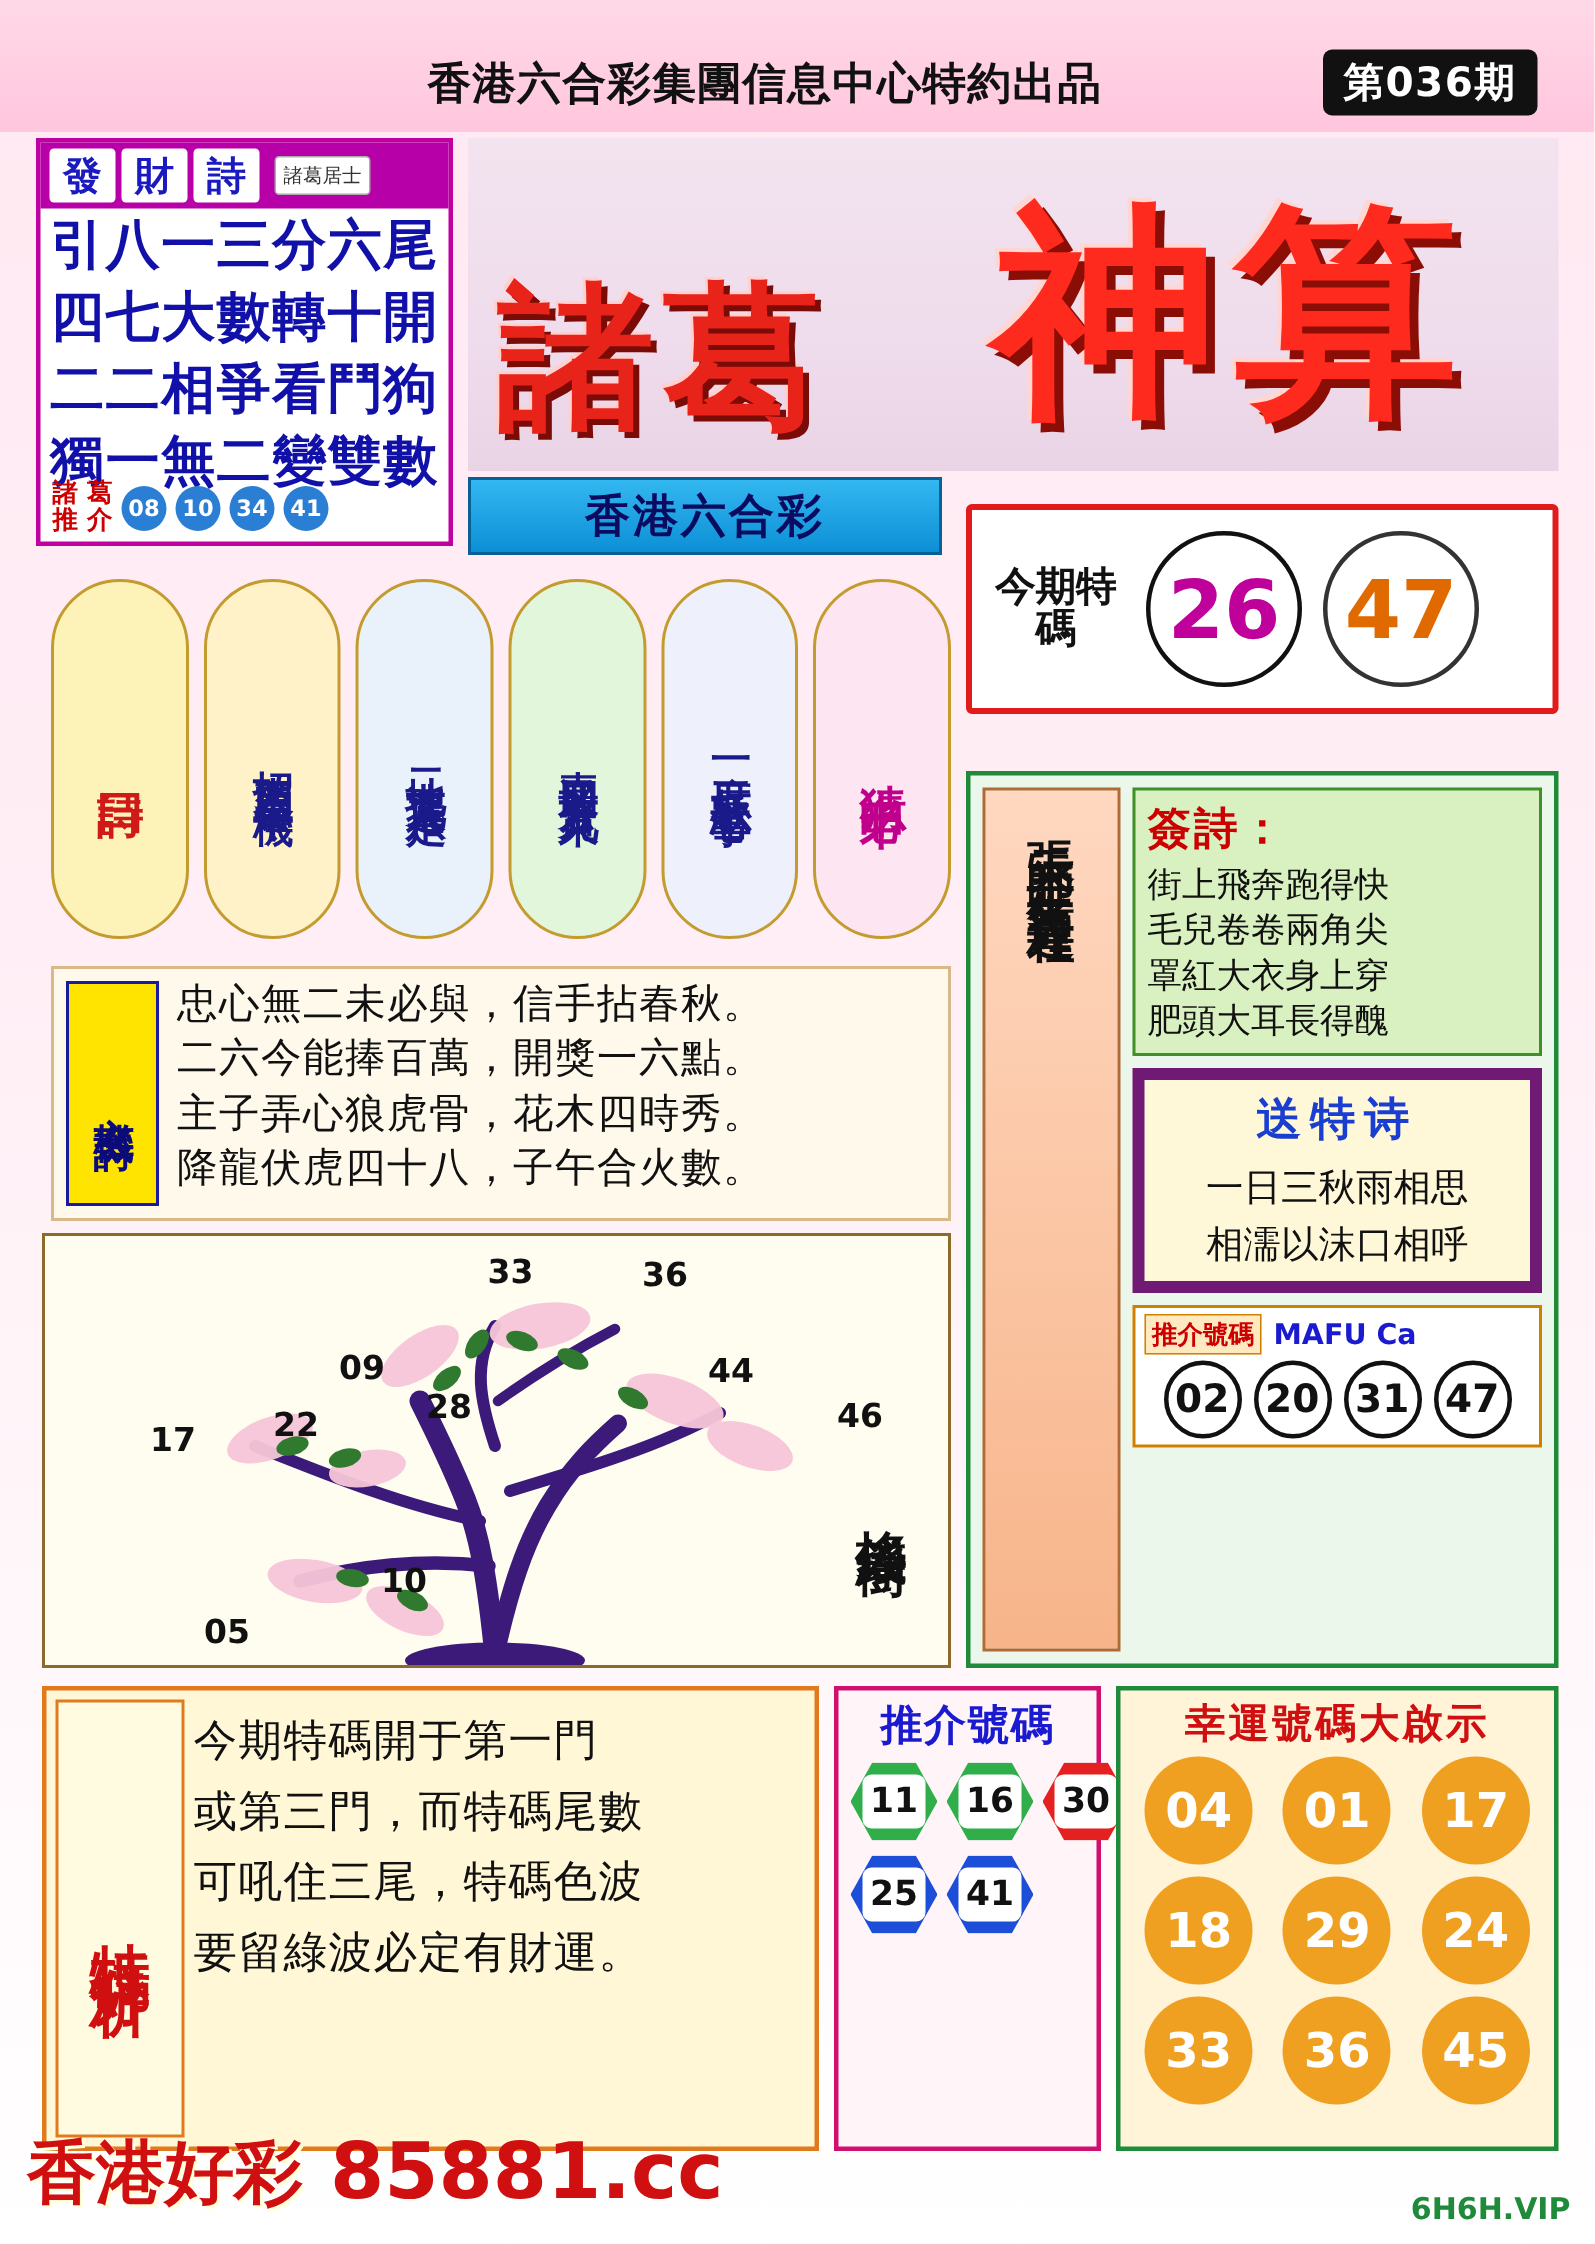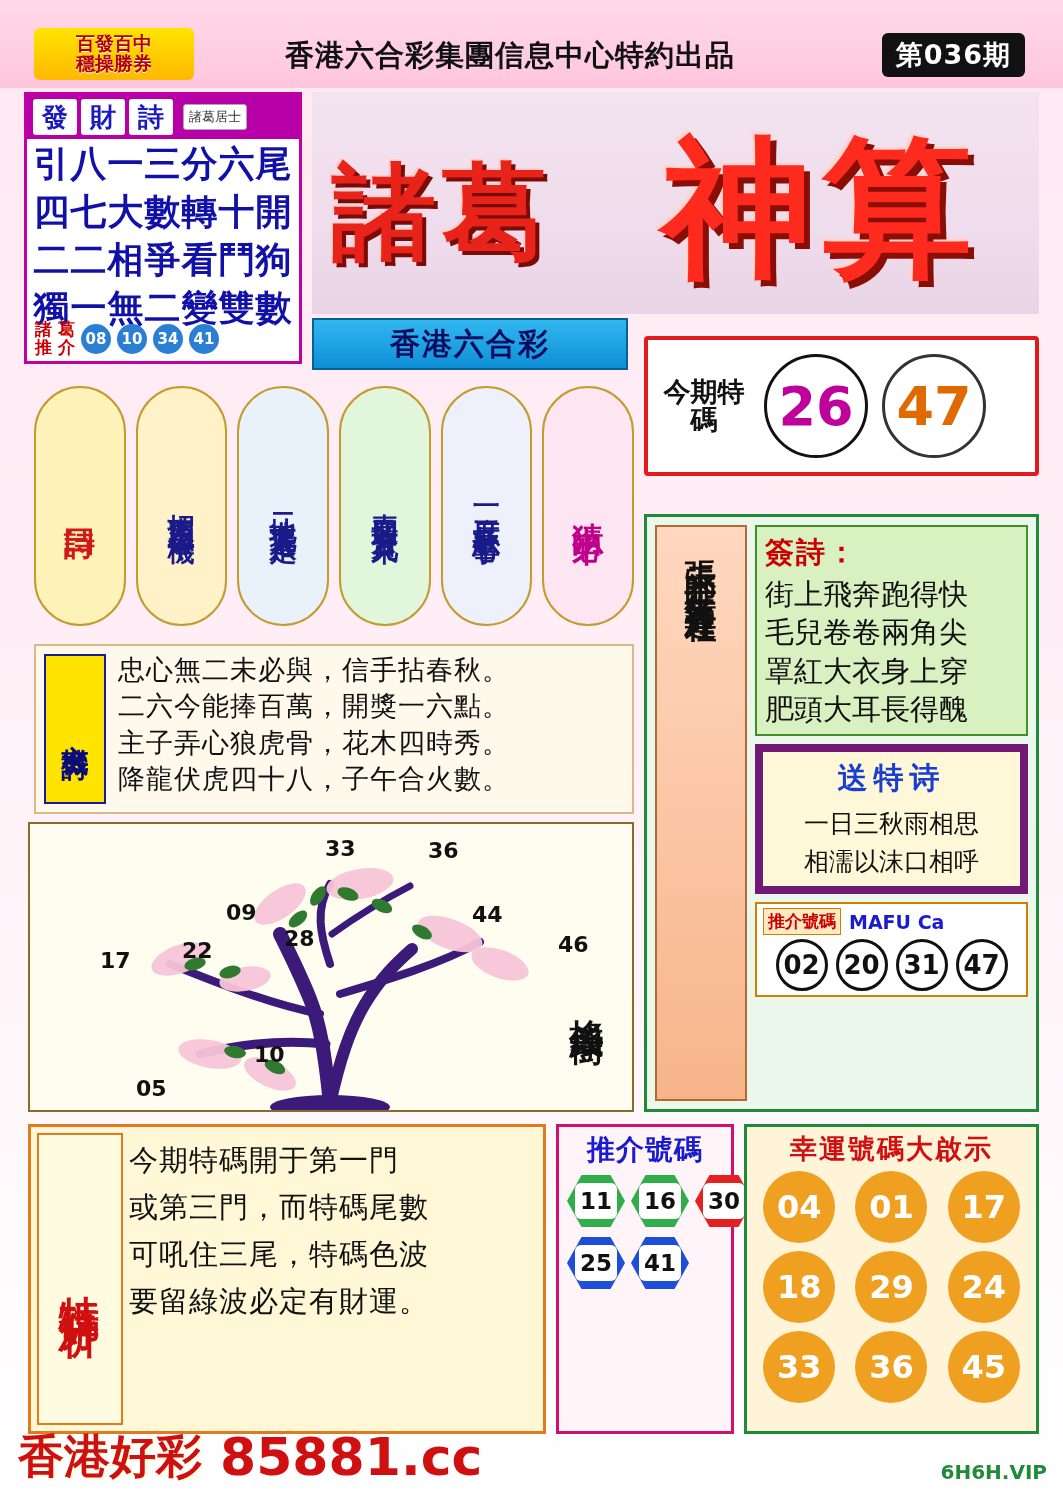--- a/index.html
+++ b/index.html
@@ -76,21 +76,21 @@
   .bigtitle {
     position:absolute; left:312px; top:92px; width:727px; height:222px;
     background:linear-gradient(180deg,#f3e3ef 0%,#efdcec 60%,#e9d4e6 100%);
     overflow:hidden;
   }
   .bt-a, .bt-b {
     position:absolute; font-weight:bold; font-family:"DejaVu Serif", serif;
     color:#e8231a;
     text-shadow:4px 4px 0 #7a0b06, -2px -2px 0 #ffd0cd;
   }
-  .bt-a { left:20px; top:52px; font-size:104px; letter-spacing:6px; }
+  .bt-a { left:20px; top:78px; font-size:104px; letter-spacing:6px; }
   .bt-b { left:350px; top:18px; font-size:150px; letter-spacing:10px;
           color:#ff2a1e; text-shadow:6px 6px 0 #8a0d06, -3px -3px 0 #ffd6d2; }
   
   .subtitle {
     position:absolute; left:312px; top:318px; width:316px; height:52px;
     background:linear-gradient(180deg,#33b7f0,#0d8fd6);
     border:2px solid #0a5f96;
     display:flex; align-items:center; justify-content:center;
     color:#0b0b60; font-size:30px; font-weight:bold; letter-spacing:2px;
   }
@@ -181,21 +181,21 @@
     font-size:32px; font-weight:bold; color:#111; letter-spacing:6px;
   }
   .rp-right { flex:1; padding:8px 8px 8px 0; }
   .card-green {
     background:#d9f0c0; border:2px solid #3f8f2a; padding:6px 8px; margin-bottom:8px;
   }
   .card-green .t {
     font-size:29px; font-weight:bold; color:#c00; letter-spacing:2px; margin-bottom:2px;
   }
   .card-green .l {
-    font-size:29px; color:#111; line-height:1.32; white-space:nowrap;
+    font-size:23px; color:#111; line-height:1.32; white-space:nowrap;
   }
   .card-yellow {
     background:#fff8d8; border:8px solid #701a75; padding:6px 8px; margin-bottom:8px;
   }
   .card-yellow .t {
     font-size:30px; font-weight:bold; color:#1a3fd0; letter-spacing:6px; text-align:center;
     margin-bottom:6px;
   }
   .card-yellow .l {
     font-size:25px; color:#111; line-height:1.5; text-align:center; white-space:nowrap;
@@ -268,45 +268,41 @@
     justify-items:center;
   }
   .ball-lg {
     width:72px; height:72px; border-radius:50%; background:#f0a020;
     display:flex; align-items:center; justify-content:center;
     font-size:32px; font-weight:bold; color:#fff;
   }
   
   .footer {
     position:absolute; left:0; bottom:0; width:1063px; height:78px;
-    display:flex; align-items:center;
+    display:flex; 
   }
   .footer .cn {
     font-size:46px; font-weight:bold; color:#d01010; margin-left:18px;
     text-shadow:2px 2px 0 #ffd;
   }
   .footer .url {
     font-size:52px; font-weight:bold; color:#d01010; margin-left:18px;
     font-family:"DejaVu Sans", sans-serif;
   }
   .footer .vip {
     position:absolute; right:16px; bottom:12px; color:#1f8a3a;
     font-size:20px; font-weight:bold;
   }
 </style>
 </head>
 <body>
 
 <div class="page">
 
   <div class="topbar">
-    <div class="logo">
-      <span>百發百中</span>
-      <span>穩操勝券</span>
-    </div>
     <div class="header-title">香港六合彩集團信息中心特約出品</div>
     <div class="issue-badge">第036期</div>
   </div>
 
   <div class="poembox">
     <div class="poembox-head">
       <div class="ch">發</div>
       <div class="ch">財</div>
       <div class="ch">詩</div>
       <div class="sig">諸葛居士</div>

